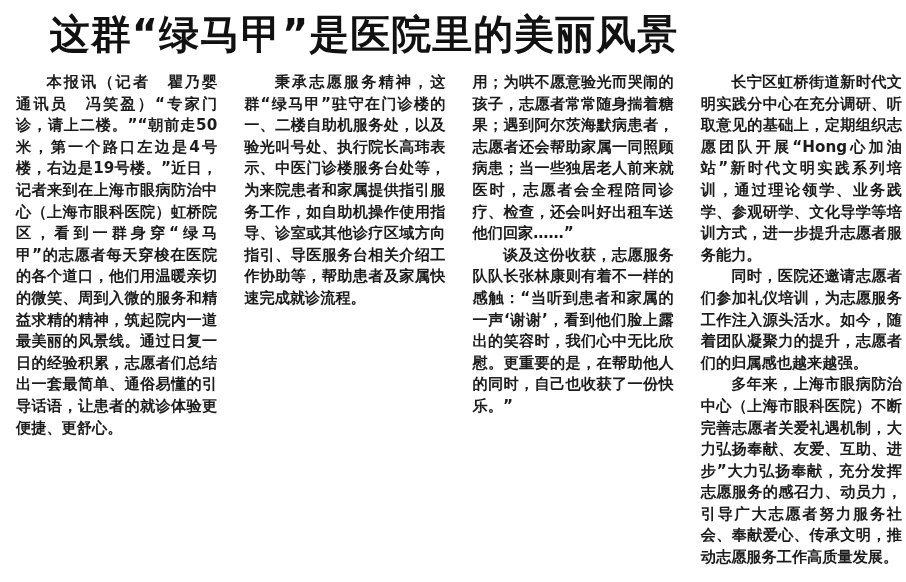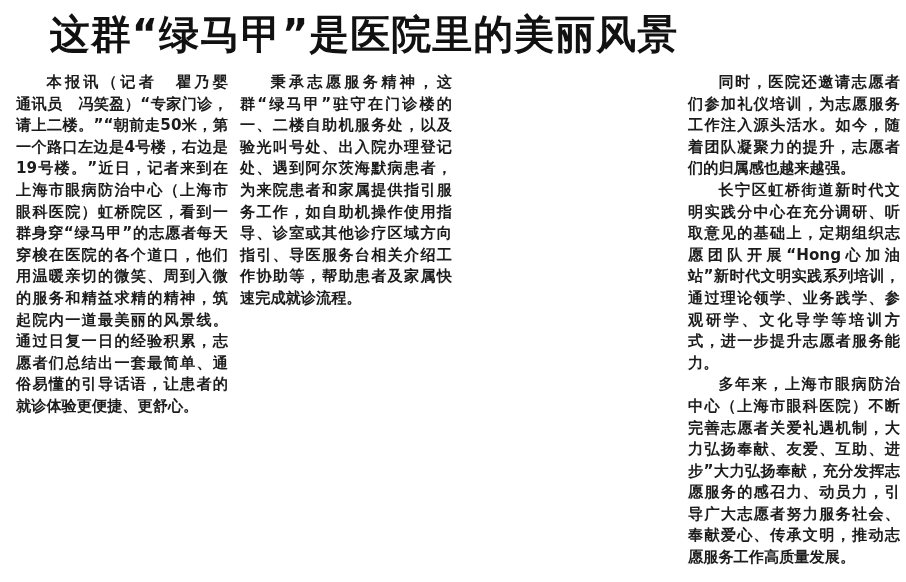--- a/index.html
+++ b/index.html
@@ -27,21 +27,21 @@
     color: #111;
     line-height: 56px;
   }
   .columns {
     position: absolute;
     left: 16px;
     top: 72px;
     width: 886px;
     height: 505px;
     display: flex;
-    gap: 12px;
+    gap: 27px;
   }
   .col {
     width: 212px;
     font-size: 15.2px;
     line-height: 21.6px;
     font-weight: bold;
     text-align: justify;
     color: #1c1c1c;
   }
   .col p {
@@ -58,22 +58,24 @@
 </head>
 <body>
 
 <div class="headline">这群“绿马甲”是医院里的美丽风景</div>
 
 <div class="columns">
   <div class="col">
     <p><span class="byline">本报讯（记者　瞿乃婴　通讯员　冯笑盈）</span><span>“专家门诊，请上二楼。”“朝前走50米，第一个路口左边是4号楼，右边是19号楼。”近日，记者来到在上海市眼病防治中心（上海市眼科医院）虹桥院区，看到一群身穿“绿马甲”的志愿者每天穿梭在医院的各个道口，他们用温暖亲切的微笑、周到入微的服务和精益求精的精神，筑起院内一道最美丽的风景线。通过日复一日的经验积累，志愿者们总结出一套最简单、通俗易懂的引导话语，让患者的就诊体验更便捷、更舒心。</span></p>
   </div>
   <div class="col">
-    <p>秉承志愿服务精神，这群“绿马甲”驻守在门诊楼的一、二楼自助机服务处，以及验光叫号处、出入院办理登记处、遇到阿尔茨海默病患者，为来院患者和家属提供指引服务工作，如自助机操作使用指导、诊室或其他诊疗区域方向指引、导医服务台相关介绍工作协助等，帮助患者及家属快速完成就诊流程。</p>
+    <p>秉承志愿服务精神，这群“绿马甲”驻守在门诊楼的一、二楼自助机服务处，以及验光叫号处、执行院长高玮表示、中医门诊楼服务台处等，为来院患者和家属提供指引服务工作，如自助机操作使用指导、诊室或其他诊疗区域方向指引、导医服务台相关介绍工作协助等，帮助患者及家属快速完成就诊流程。</p>
   </div>
   <div class="col">
+    <p class="cont">用；为哄不愿意验光而哭闹的孩子，志愿者常常随身揣着糖果；遇到阿尔茨海默病患者，志愿者还会帮助家属一同照顾病患；当一些独居老人前来就医时，志愿者会全程陪同诊疗、检查，还会叫好出租车送他们回家……”</p>
+    <p>谈及这份收获，志愿服务队队长张林康则有着不一样的感触：“当听到患者和家属的一声‘谢谢’，看到他们脸上露出的笑容时，我们心中无比欣慰。更重要的是，在帮助他人的同时，自己也收获了一份快乐。”</p>
   </div>
   <div class="col">
+    <p>长宁区虹桥街道新时代文明实践分中心在充分调研、听取意见的基础上，定期组织志愿团队开展“Hong心加油站”新时代文明实践系列培训，通过理论领学、业务践学、参观研学、文化导学等培训方式，进一步提升志愿者服务能力。</p>
     <p>同时，医院还邀请志愿者们参加礼仪培训，为志愿服务工作注入源头活水。如今，随着团队凝聚力的提升，志愿者们的归属感也越来越强。</p>
-    <p>长宁区虹桥街道新时代文明实践分中心在充分调研、听取意见的基础上，定期组织志愿团队开展“Hong心加油站”新时代文明实践系列培训，通过理论领学、业务践学、参观研学、文化导学等培训方式，进一步提升志愿者服务能力。</p>
     <p>多年来，上海市眼病防治中心（上海市眼科医院）不断完善志愿者关爱礼遇机制，大力弘扬奉献、友爱、互助、进步”大力弘扬奉献，充分发挥志愿服务的感召力、动员力，引导广大志愿者努力服务社会、奉献爱心、传承文明，推动志愿服务工作高质量发展。</p>
   </div>
 </div>
 
 </body></html>

